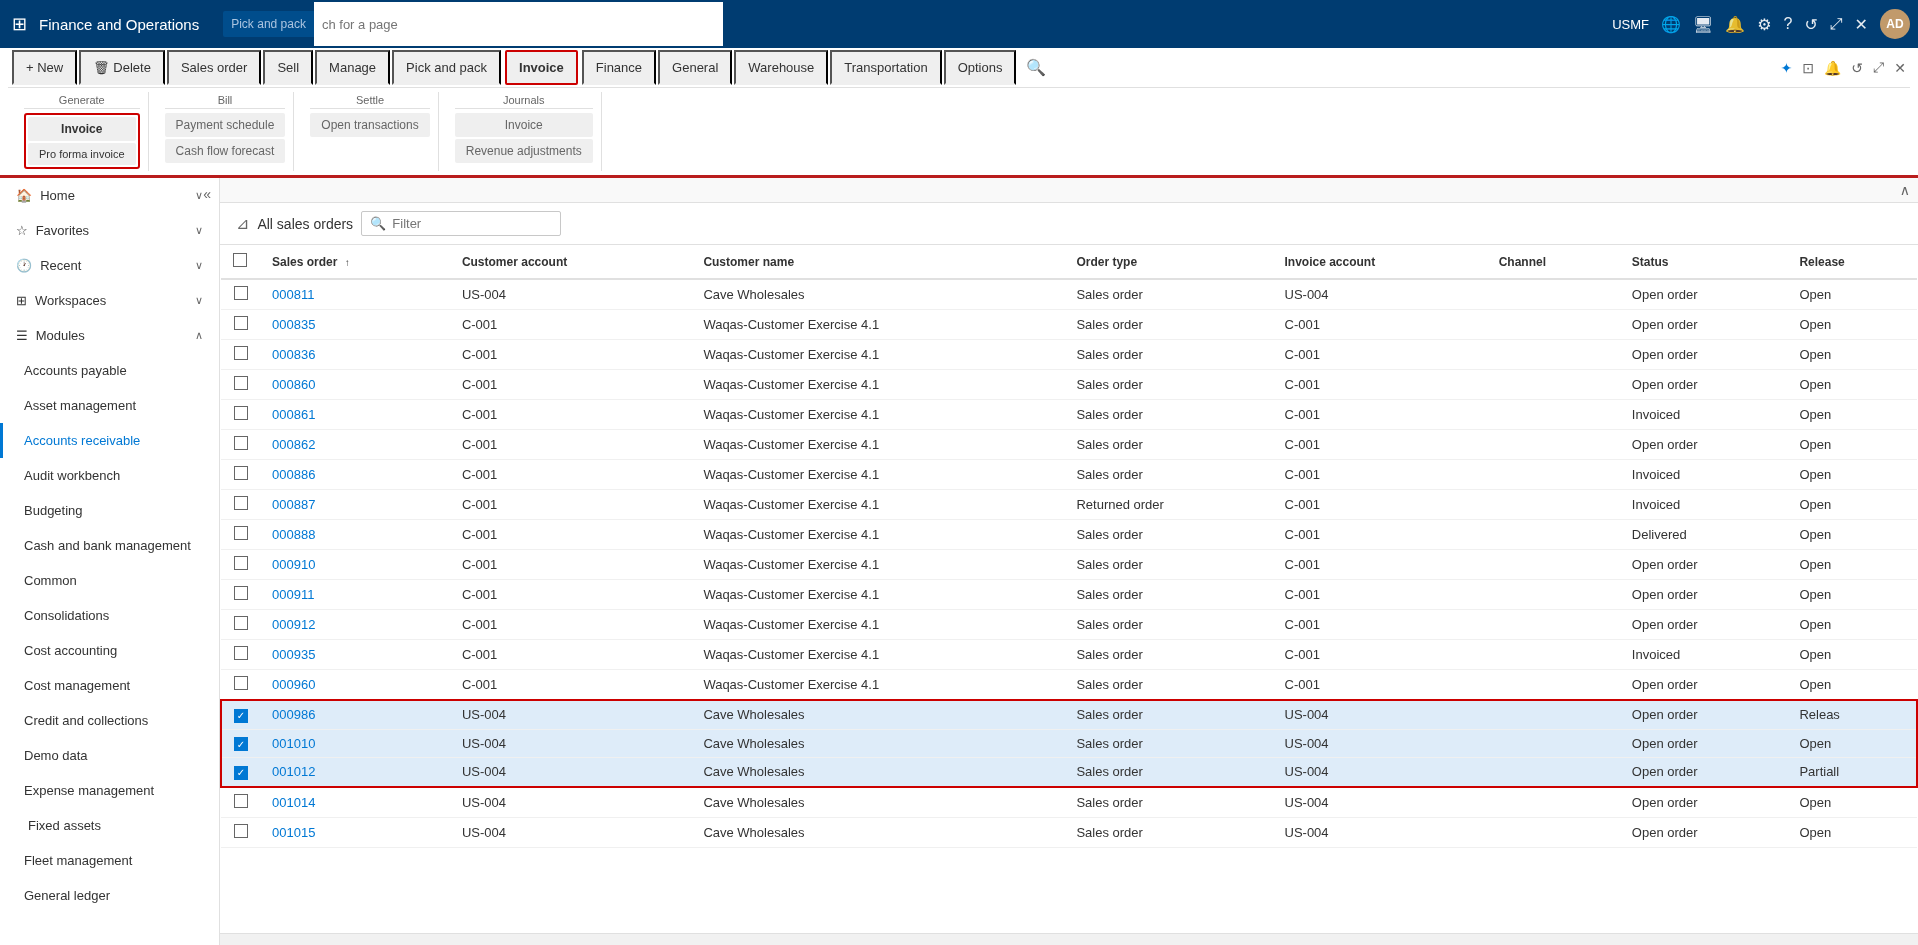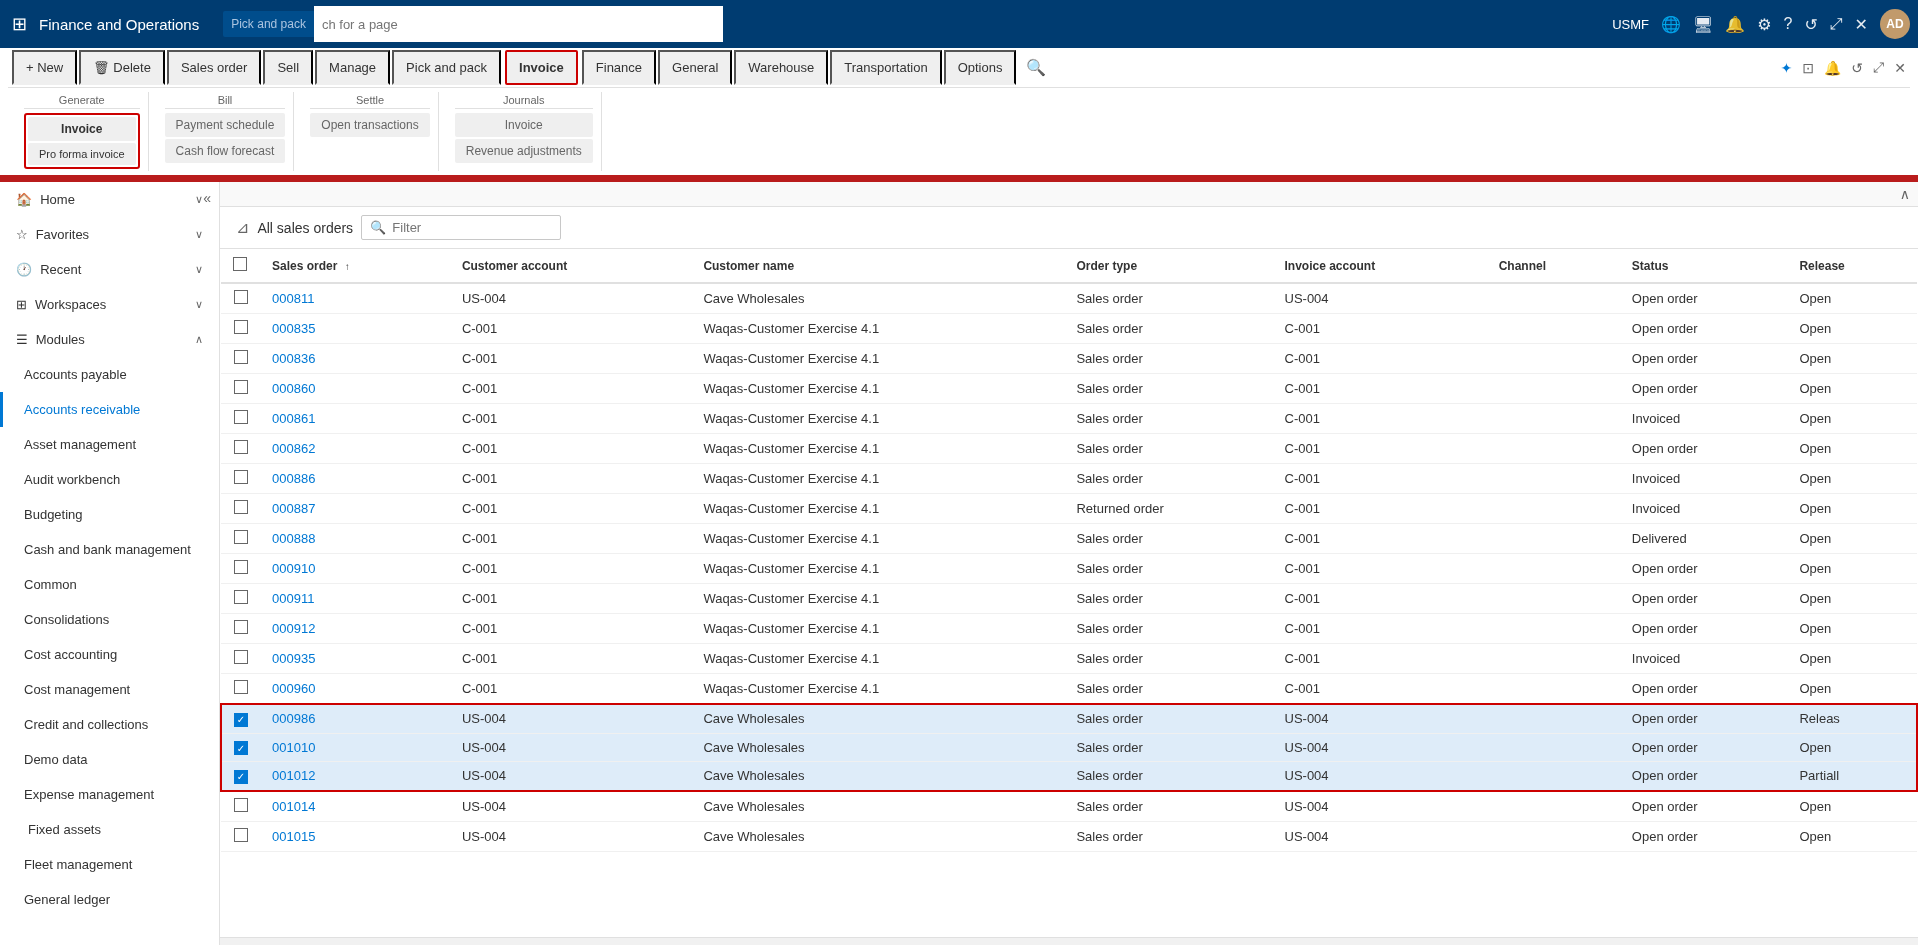--- a/index.html
+++ b/index.html
@@ -29,21 +29,21 @@
     .search-label {
       background: #004d8c;
       color: #aac4e0;
       font-size: 12px;
       padding: 6px 8px;
       border-radius: 2px 0 0 2px;
       white-space: nowrap;
     }
     .search-input {
       flex: 1;
-      height: 36px;
+      height: 44px;
       border: none;
       padding: 0 8px;
       font-size: 13px;
       outline: none;
     }
     .top-bar-right {
       display: flex;
       align-items: center;
       gap: 12px;
       margin-left: auto;
@@ -61,21 +61,21 @@
       align-items: center;
       justify-content: center;
       font-size: 12px;
       font-weight: bold;
       cursor: pointer;
     }
 
     
     .ribbon {
       background: white;
-      border-bottom: 7px solid #b91c1c;
+      border-bottom: 3px solid #b91c1c;
       padding: 0 8px;
     }
     .ribbon-tabs {
       display: flex;
       align-items: center;
       gap: 2px;
       padding: 0 4px;
       border-bottom: 1px solid #e0e0e0;
     }
     .ribbon-tab {
@@ -376,25 +376,25 @@
       <span class="expand-icon">∨</span>
     </div>
     <div class="sidebar-item">
       <span>☰</span>
       <span>Modules</span>
       <span class="expand-icon">∧</span>
     </div>
     <div class="sidebar-item" style="padding-left:24px;">
       <span>Accounts payable</span>
     </div>
+    <div class="sidebar-item" style="padding-left:24px;">
+      <span>Asset management</span>
+    </div>
     <div class="sidebar-item active" style="padding-left:21px;">
       <span>Accounts receivable</span>
-    </div>
-    <div class="sidebar-item" style="padding-left:24px;">
-      <span>Asset management</span>
     </div>
     <div class="sidebar-item" style="padding-left:24px;">
       <span>Audit workbench</span>
     </div>
     <div class="sidebar-item" style="padding-left:24px;">
       <span>Budgeting</span>
     </div>
     <div class="sidebar-item" style="padding-left:24px;">
       <span>Cash and bank management</span>
     </div>

